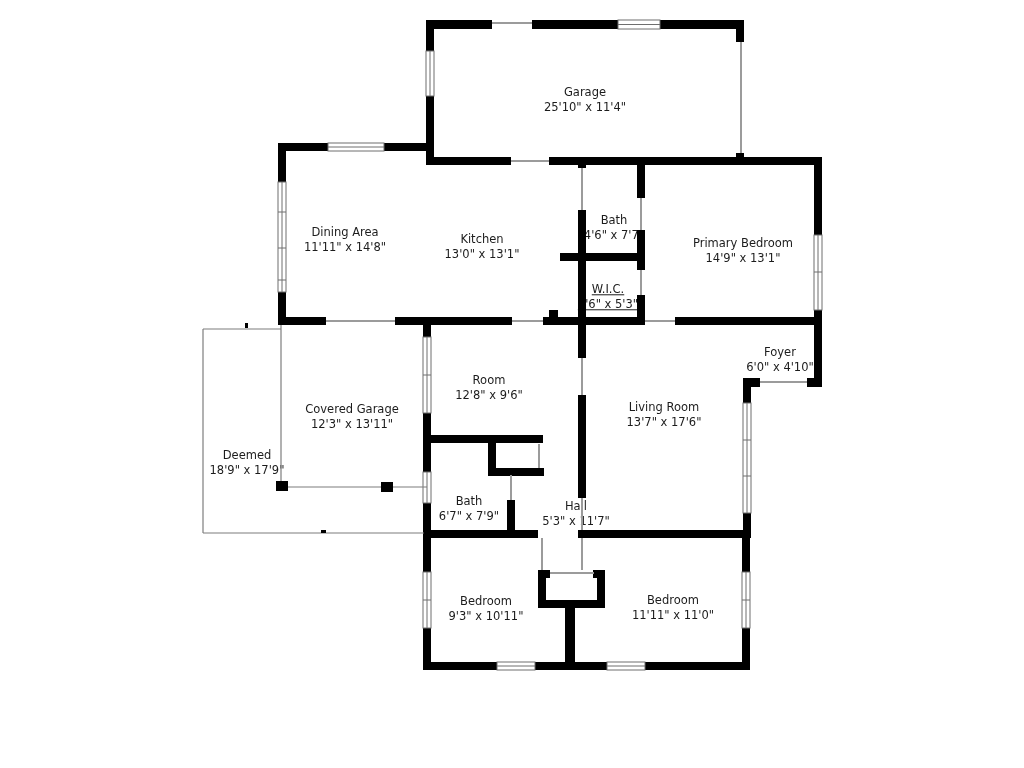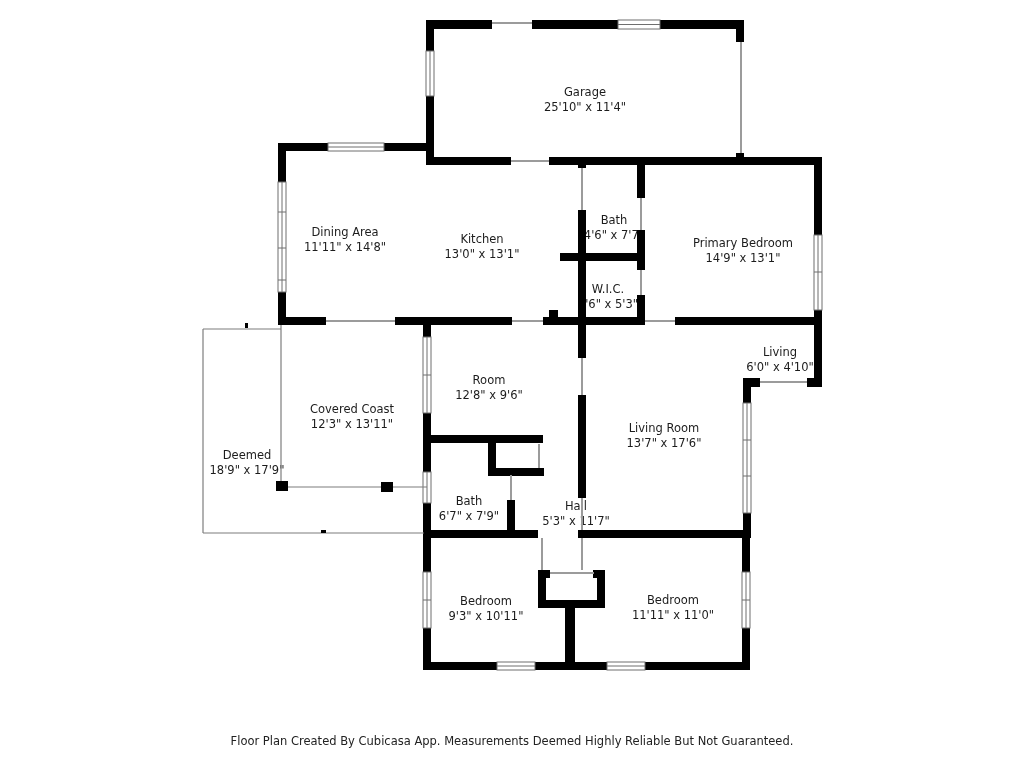--- a/index.html
+++ b/index.html
@@ -79,41 +79,41 @@
         <span class="room-dims">13'0" x 13'1"</span>
       </div>
       <div class="room-label" style="left: 614px; top: 228px;">
         <span class="room-name">Bath</span>
         <span class="room-dims">4'6" x 7'7"</span>
       </div>
       <div class="room-label" style="left: 729px; top: 251px; margin-left: 14px;">
         <span class="room-name">Primary Bedroom</span>
         <span class="room-dims">14'9" x 13'1"</span>
       </div>
-      <div class="room-label" style="left: 608px; top: 297px;">
+      <div class="room-label" style="left: 608px; top: 297px; text-decoration: underline;">
         <span class="room-name">W.I.C.</span>
         <span class="room-dims">4'6" x 5'3"</span>
       </div>
       <div class="room-label" style="left: 780px; top: 360px;">
-        <span class="room-name">Living</span>
+        <span class="room-name">Foyer</span>
         <span class="room-dims">6'0" x 4'10"</span>
       </div>
       <div class="room-label" style="left: 489px; top: 388px;">
         <span class="room-name">Room</span>
         <span class="room-dims">12'8" x 9'6"</span>
       </div>
       <div class="room-label" style="left: 352px; top: 417px;">
-        <span class="room-name">Covered Coast</span>
+        <span class="room-name">Covered Garage</span>
         <span class="room-dims">12'3" x 13'11"</span>
       </div>
       <div class="room-label" style="left: 247px; top: 463px;">
         <span class="room-name">Deemed</span>
         <span class="room-dims">18'9" x 17'9"</span>
       </div>
-      <div class="room-label" style="left: 664px; top: 436px;">
+      <div class="room-label" style="left: 664px; top: 415px;">
         <span class="room-name">Living Room</span>
         <span class="room-dims">13'7" x 17'6"</span>
       </div>
       <div class="room-label" style="left: 469px; top: 509px;">
         <span class="room-name">Bath</span>
         <span class="room-dims">6'7" x 7'9"</span>
       </div>
       <div class="room-label" style="left: 576px; top: 514px;">
         <span class="room-name">Hall</span>
         <span class="room-dims">5'3" x 11'7"</span>
@@ -268,14 +268,13 @@
     </g>
     <g fill="#000000">
       <rect x="276" y="481" width="12" height="10"></rect>
       <rect x="381" y="482" width="12" height="10"></rect>
       <rect x="245" y="323" width="3" height="5"></rect>
       <rect x="321" y="530" width="5" height="3"></rect>
     </g>
   </svg>
 
 
-  <div class="disclaimer">Floor Plan Created By Cubicasa App. Measurements Deemed Highly Reliable But Not Guaranteed.</div>
 </div>
 
 </body></html>

